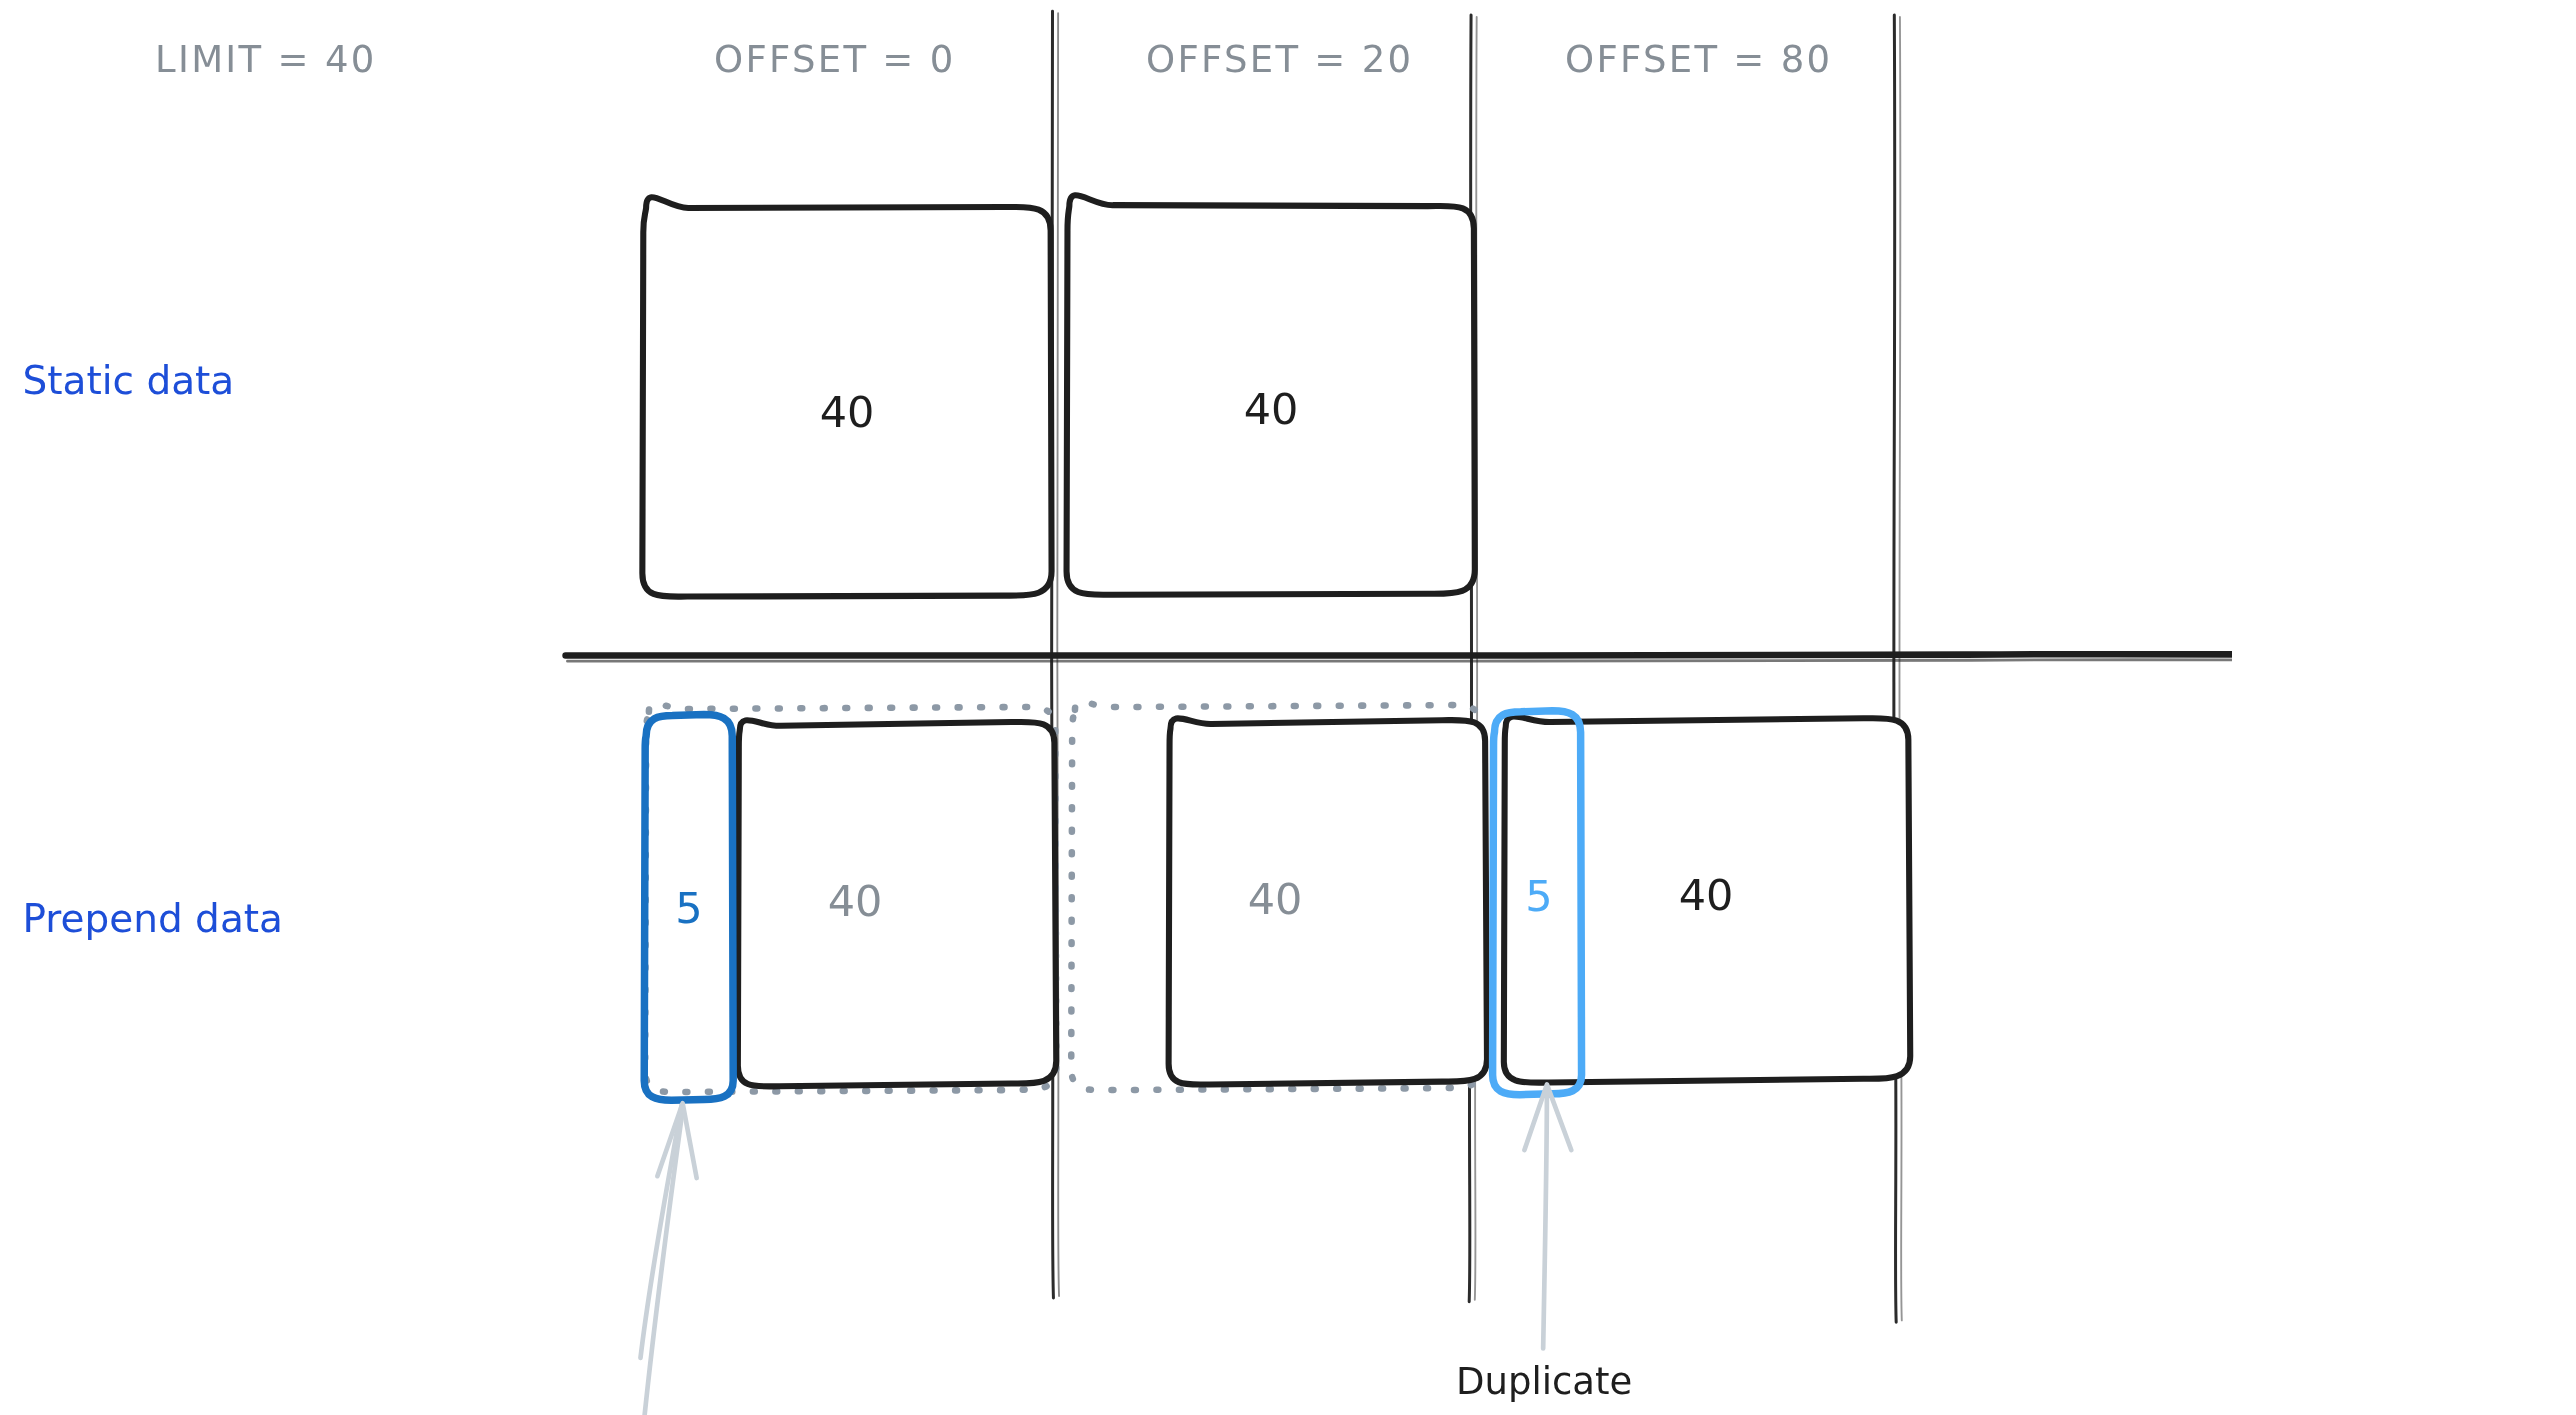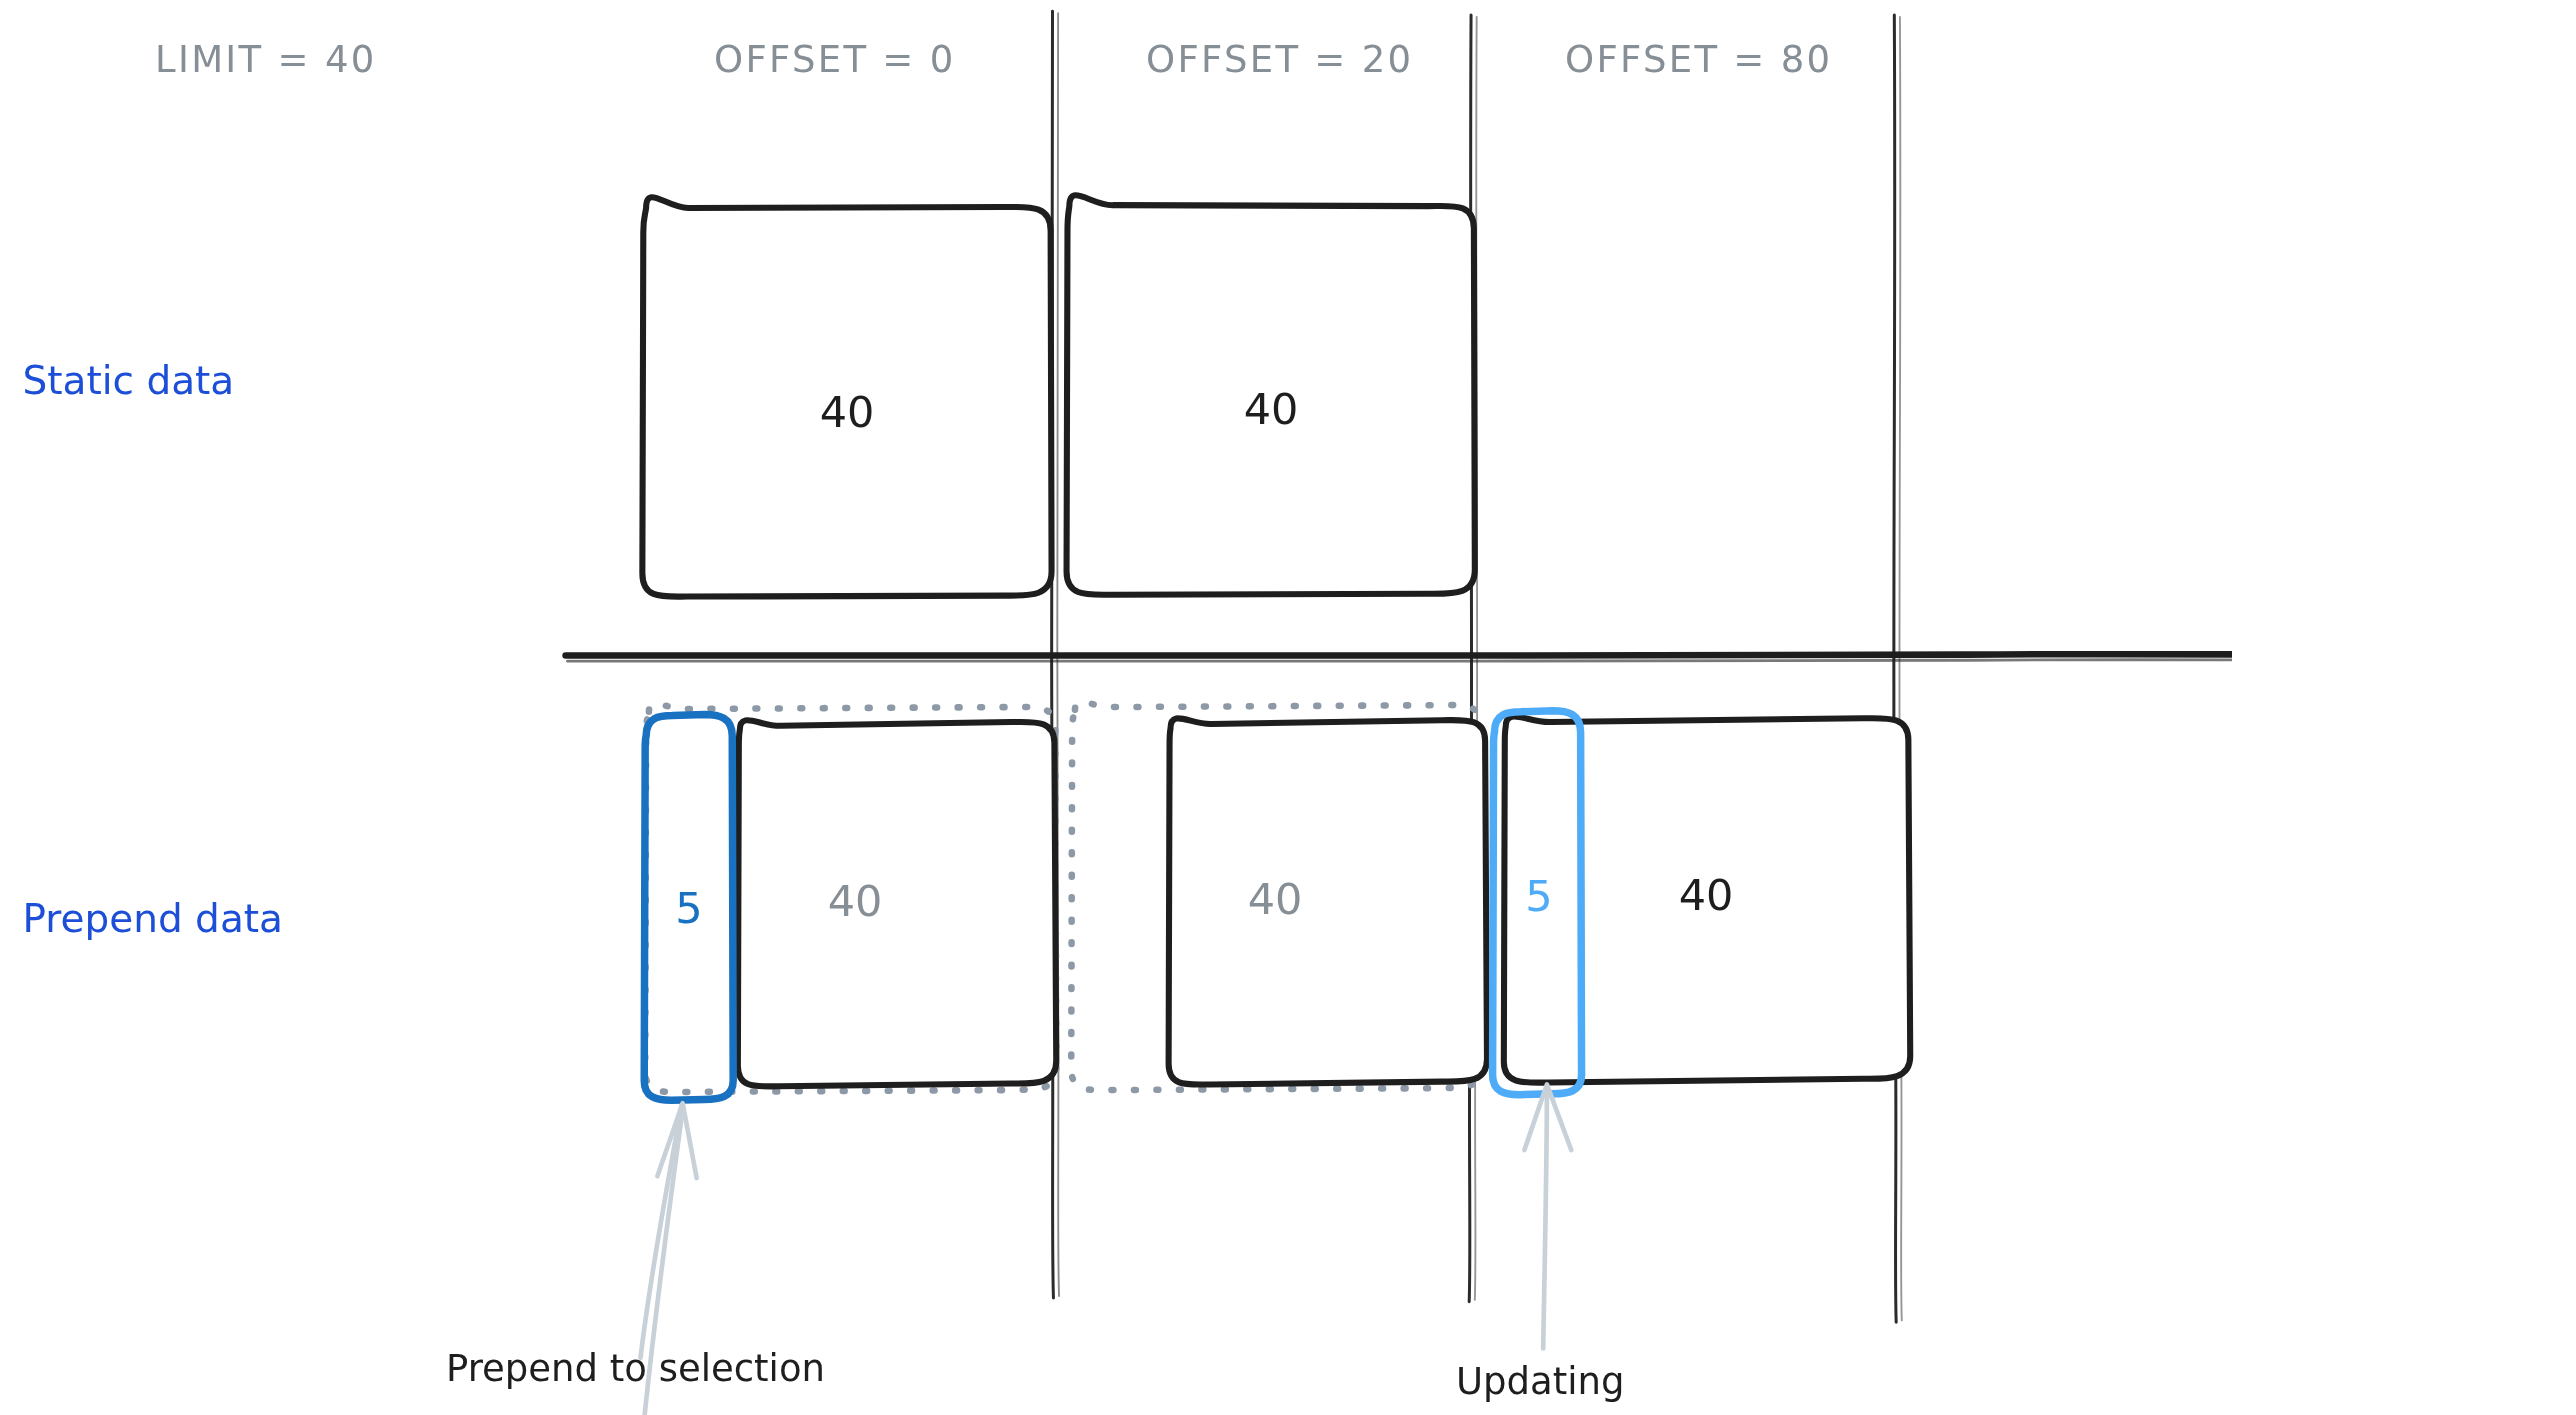--- a/index.html
+++ b/index.html
@@ -212,17 +212,16 @@
 
   <div class="hand-text box-value-black centered" style="left:847px; top:412px;">40</div>
   <div class="hand-text box-value-black centered" style="left:1271px; top:409px;">40</div>
 
   <div class="hand-text box-value-blue-dark centered" style="left:689px; top:908px;">5</div>
   <div class="hand-text box-value-gray centered" style="left:855px; top:901px;">40</div>
   <div class="hand-text box-value-gray centered" style="left:1275px; top:899px;">40</div>
   <div class="hand-text box-value-blue-light centered" style="left:1539px; top:896px;">5</div>
   <div class="hand-text box-value-black centered" style="left:1706px; top:895px;">40</div>
 
-  <div class="hand-text annot-label" style="left:446px; top:1347px;">Prepend to selection</div>
-  <div class="hand-text annot-label" style="left:1456px; top:1360px;">Updating</div>
+  <div class="hand-text annot-label" style="left:1456px; top:1360px;">Duplicate</div>
 
 </div>
 
 
 </body></html>

